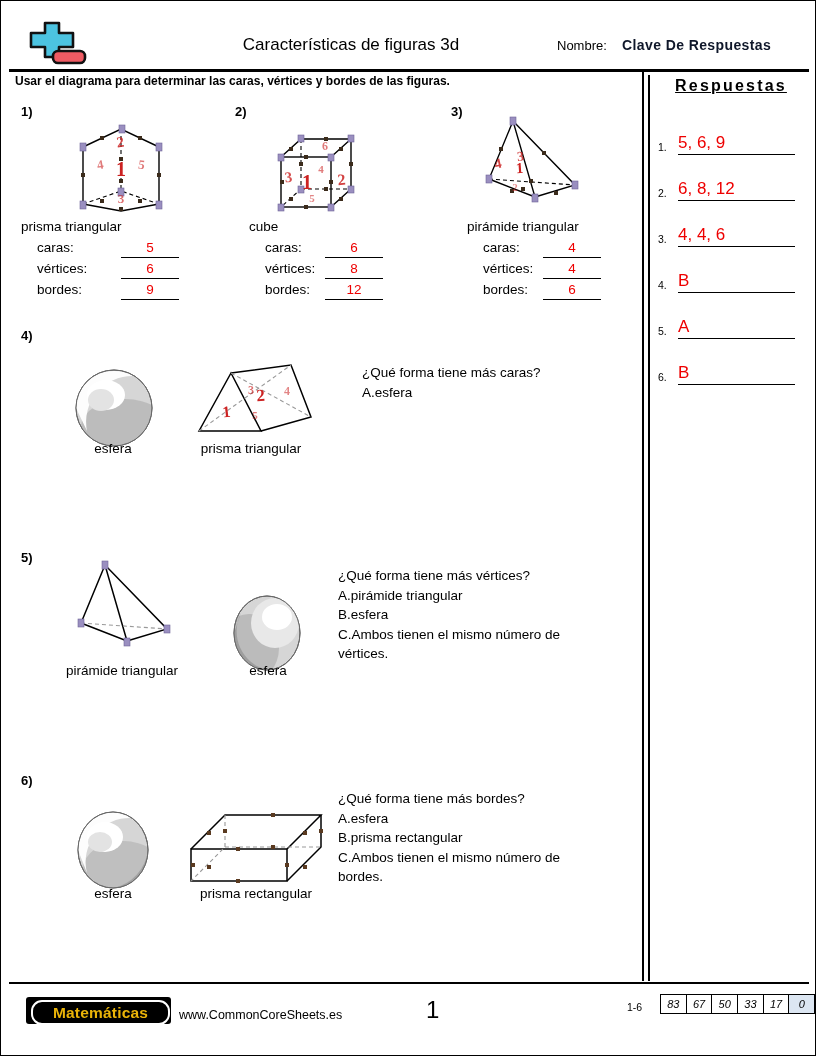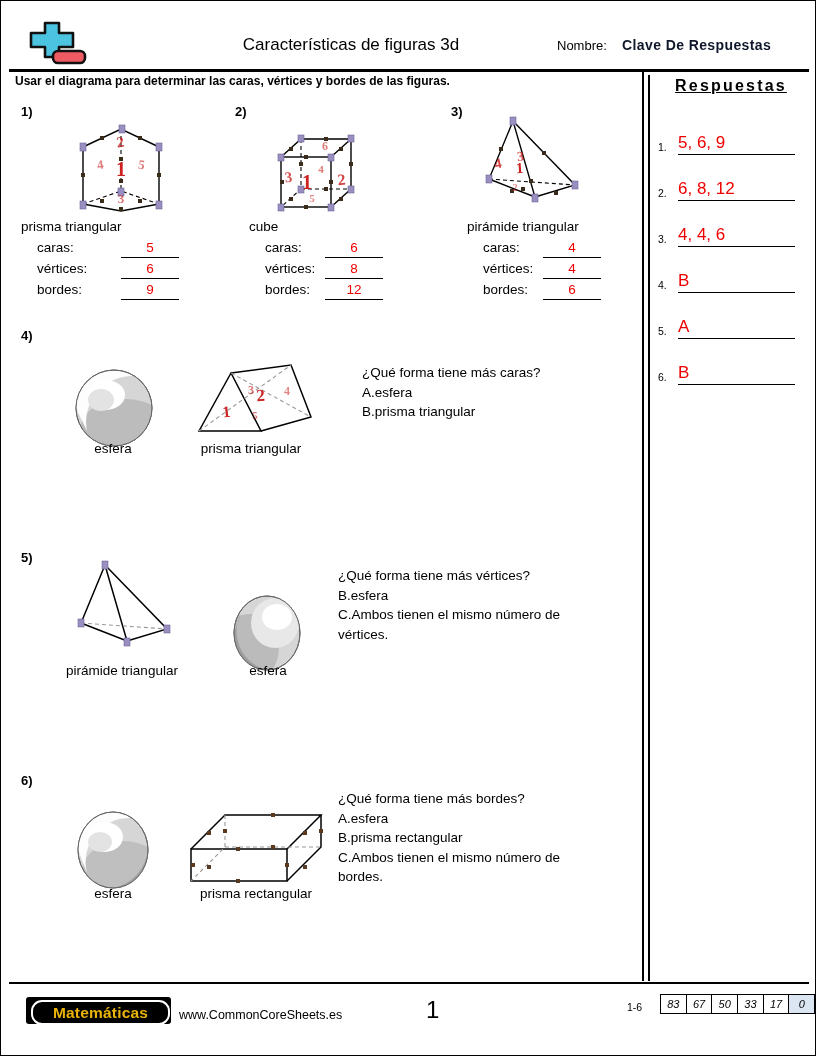--- a/index.html
+++ b/index.html
@@ -356,21 +356,20 @@
       <text class="num3d" x="68" y="35" font-size="12" text-anchor="middle" opacity=".65">3</text>
       <text class="num3d" x="104" y="36" font-size="12" text-anchor="middle" opacity=".55">4</text>
       <text class="num3d" x="72" y="60" font-size="11" text-anchor="middle" opacity=".6">5</text>
     </svg>
   </div>
   <div class="figcap" style="left:182px;top:440px;width:136px;">prisma triangular</div>
 
   <div class="mcq" style="left:337px;top:362px;width:300px;margin-left:24px;">
     <div>¿Qué forma tiene más caras?</div>
     <div>A.esfera</div>
-    <div>B.prisma triangular</div>
   </div>
 
   <div class="qnum" style="left:20px;top:549px;">5)</div>
 
   <div class="fig" style="left:70px;top:556px;">
     <svg width="110" height="100" viewBox="0 0 110 100">
       <g stroke="#000" stroke-width="1.5" fill="none">
         <path d="M34 8 L10 66 L56 84 Z"></path>
         <path d="M34 8 L96 72 L56 84"></path>
         <path d="M10 66 L96 72" stroke-dasharray="4 3" stroke-width="1.1" stroke="#999"></path>
@@ -399,20 +398,21 @@
         <ellipse cx="46" cy="30" rx="24" ry="25" fill="#e8e8e8"></ellipse>
         <ellipse cx="48" cy="24" rx="15" ry="13" fill="#ffffff"></ellipse>
       </g>
       <ellipse cx="38" cy="40" rx="33" ry="37" fill="none" stroke="#6a6a6a" stroke-width="1"></ellipse>
     </svg>
   </div>
   <div class="figcap" style="left:222px;top:662px;width:90px;">esfera</div>
 
   <div class="mcq" style="left:337px;top:565px;width:300px;">
     <div>¿Qué forma tiene más vértices?</div>
+    <div>A.pirámide triangular</div>
     <div>B.esfera</div>
     <div>C.Ambos tienen el mismo número de</div>
     <div>vértices.</div>
   </div>
 
   <div class="qnum" style="left:20px;top:772px;">6)</div>
 
   <div class="fig" style="left:72px;top:808px;">
     <svg width="80" height="82" viewBox="0 0 80 82">
       <defs>

